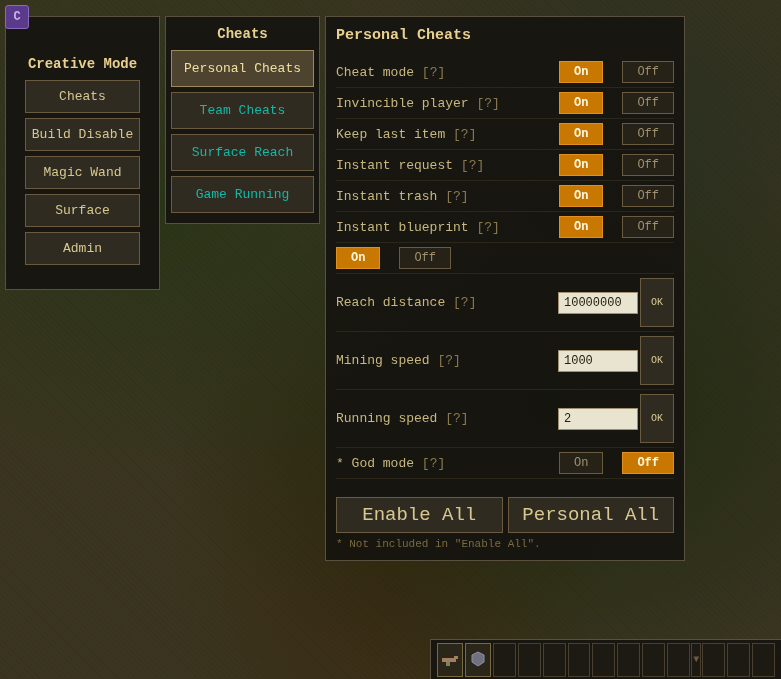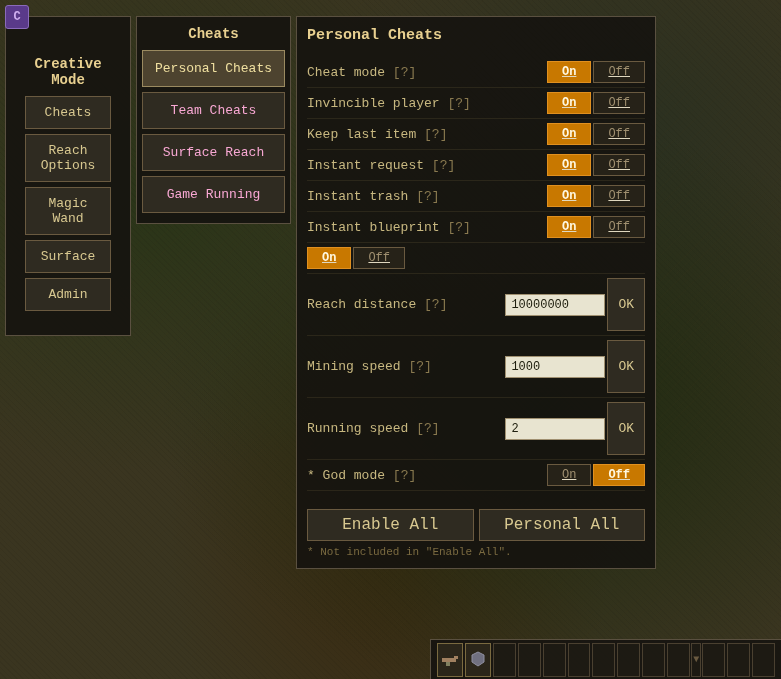--- a/index.html
+++ b/index.html
@@ -70,21 +70,21 @@
 
     
     .panel {
       background: rgba(20, 18, 15, 0.88);
       border: 1px solid #5a5040;
       margin-top: 11px;
     }
 
     
     .nav-panel {
-      width: 126px;
+      width: 155px;
       padding: 19px;
       padding-top: 35px;
     }
 
     .nav-panel .panel-title {
       font-size: 14px;
       font-weight: bold;
       color: #e8d090;
       text-align: center;
       padding: 4px 0 8px 0;
@@ -119,21 +119,21 @@
       padding: 4px 0 8px 0;
     }
 
     .middle-btn {
       display: block;
       width: 100%;
       padding: 10px 5px;
       margin-bottom: 5px;
       background: rgba(50, 45, 35, 0.9);
       border: 1px solid #6a5a40;
-      color: #f9a8d4;
+      color: #14b8a6;
       font-family: 'Courier New', monospace;
       font-size: 13px;
       cursor: pointer;
       text-align: center;
     }
 
     .middle-btn.active {
       background: rgba(80, 70, 50, 0.95);
       border-color: #9a8a60;
       color: #f0e0a0;
@@ -167,22 +167,21 @@
       flex: 1;
     }
 
     .setting-label .help {
       color: #8a7a50;
     }
 
     
     .toggle-group {
       display: flex;
-      gap: 2px;
-      text-decoration: underline;
+      gap: 19px;
     }
 
     .toggle-on {
       padding: 3px 14px;
       background: #c87800;
       border: 1px solid #e09020;
       color: #fff8e0;
       font-family: 'Courier New', monospace;
       font-size: 12px;
       cursor: pointer;
@@ -221,56 +220,56 @@
     }
 
     
     .input-group {
       display: flex;
       gap: 2px;
       align-items: center;
     }
 
     .num-input {
-      width: 100px;
+      width: 80px;
       padding: 3px 5px;
       background: #e8e4d0;
       border: 1px solid #a09070;
       color: #202010;
       font-family: 'Courier New', monospace;
       font-size: 12px;
       text-align: left;
     }
 
     .ok-btn {
       padding: 18px 10px;
       background: rgba(50, 45, 35, 0.9);
       border: 1px solid #6a5a40;
       color: #d8c890;
       font-family: 'Courier New', monospace;
-      font-size: 13px;
+      font-size: 10px;
       cursor: pointer;
     }
 
     
     .action-row {
       display: flex;
       gap: 5px;
       margin-top: 10px;
       padding-top: 8px;
     }
 
     .enable-btn {
       flex: 1;
       padding: 6px 5px;
       background: rgba(50, 45, 35, 0.9);
       border: 1px solid #6a5a40;
       color: #d8c890;
       font-family: 'Courier New', monospace;
-      font-size: 16px;
+      font-size: 19px;
       cursor: pointer;
       text-align: center;
     }
 
     .note-text {
       color: #7a6a40;
       font-size: 11px;
       margin-top: 5px;
     }
 
@@ -324,21 +323,21 @@
 
 <div class="app-icon">
   <span>C</span>
 </div>
 
 <div class="ui-container">
 
   <div class="panel nav-panel">
     <div class="panel-title">Creative Mode</div>
     <button class="nav-btn">Cheats</button>
-    <button class="nav-btn">Reach Options</button>
+    <button class="nav-btn">Build Disable</button>
     <button class="nav-btn">Magic Wand</button>
     <button class="nav-btn">Surface</button>
     <button class="nav-btn">Admin</button>
   </div>
 
   <div class="panel middle-panel">
     <div class="panel-title">Cheats</div>
     <button class="middle-btn active">Personal Cheats</button>
     <button class="middle-btn">Team Cheats</button>
     <button class="middle-btn">Surface Reach</button>

